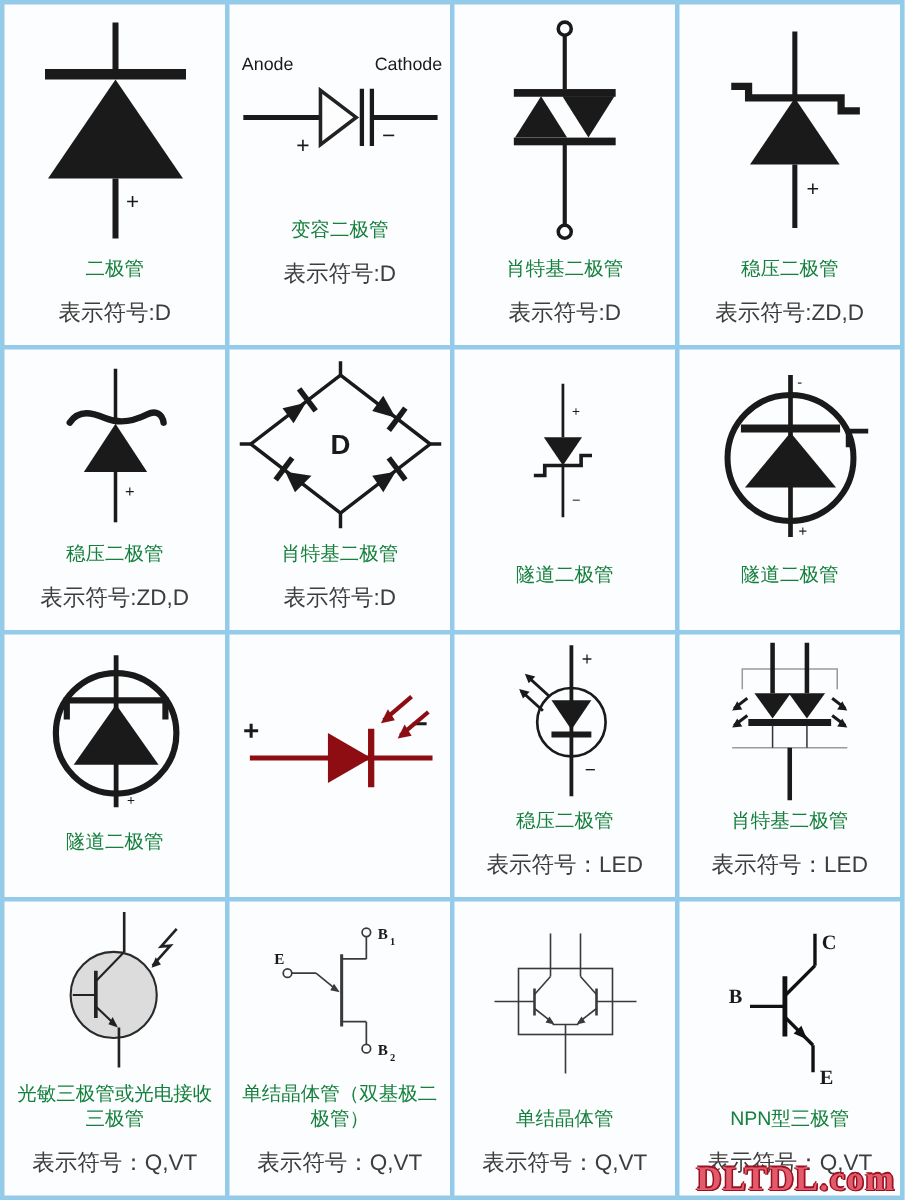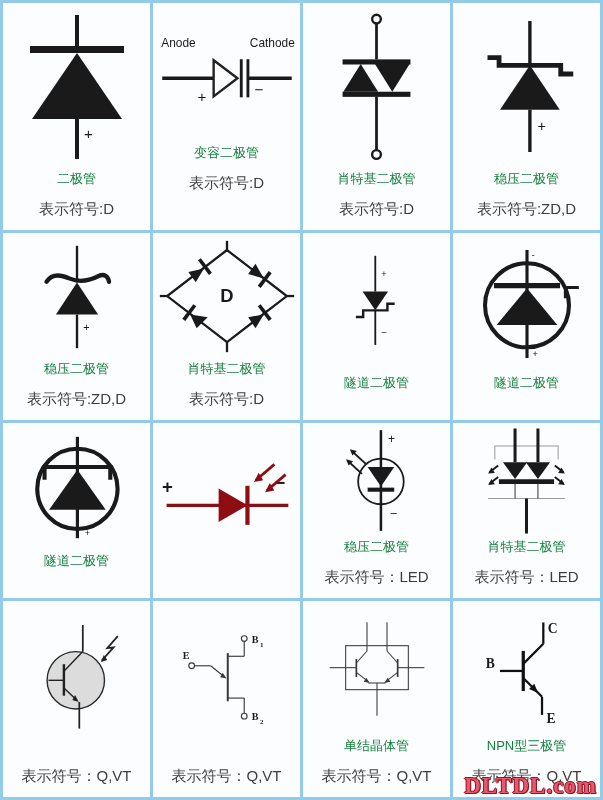--- a/index.html
+++ b/index.html
@@ -247,20 +247,21 @@
         <line x1="84" y1="38" x2="57" y2="66" stroke="#222" stroke-width="2"></line>
         <line x1="57" y1="56" x2="57" y2="101" stroke="#222" stroke-width="3.5"></line>
         <line x1="35" y1="79" x2="57" y2="79" stroke="#222" stroke-width="2"></line>
         <line x1="57" y1="90" x2="76" y2="108" stroke="#222" stroke-width="2"></line>
         <polygon points="78,110 69,107 73,100" fill="#222"></polygon>
         <line x1="79" y1="110" x2="79" y2="148" stroke="#222" stroke-width="2.5"></line>
         <path d="M134,16 L119,33 L128,32 L111,51" fill="none" stroke="#222" stroke-width="2.5"></path>
         <polygon points="110,53 119,50 114,43" fill="#222"></polygon>
       </svg>
     </div>
+    <div class="name">光敏三极管或光电接收三极管</div>
     <div class="code">表示符号：Q,VT</div>
   </div>
 
   <div class="cell">
     <div class="sym">
       <svg width="95" height="105" viewBox="0 0 150 165">
         <text x="6" y="54" font-size="16" class="srf">E</text>
         <circle cx="20" cy="64" r="4.5" fill="none" stroke="#3a3a3a" stroke-width="1.8"></circle>
         <line x1="24.5" y1="64" x2="50" y2="64" stroke="#3a3a3a" stroke-width="1.8"></line>
         <line x1="50" y1="64" x2="71" y2="81" stroke="#3a3a3a" stroke-width="1.8"></line>
@@ -271,20 +272,21 @@
         <circle cx="103" cy="21" r="4.5" fill="none" stroke="#3a3a3a" stroke-width="1.8"></circle>
         <text x="115" y="28" font-size="16" class="srf">B</text>
         <text x="128" y="34" font-size="11" class="srf">1</text>
         <line x1="77" y1="115" x2="103" y2="115" stroke="#3a3a3a" stroke-width="1.8"></line>
         <line x1="103" y1="115" x2="103" y2="139" stroke="#3a3a3a" stroke-width="1.8"></line>
         <circle cx="103" cy="143.5" r="4.5" fill="none" stroke="#3a3a3a" stroke-width="1.8"></circle>
         <text x="115" y="150" font-size="16" class="srf">B</text>
         <text x="128" y="156" font-size="11" class="srf">2</text>
       </svg>
     </div>
+    <div class="name">单结晶体管（双基极二极管）</div>
     <div class="code">表示符号：Q,VT</div>
   </div>
 
   <div class="cell">
     <div class="sym">
       <svg width="100" height="100" viewBox="0 0 150 150">
         <rect x="28" y="40" width="94" height="66" fill="none" stroke="#3a3a3a" stroke-width="1.6"></rect>
         <line x1="60" y1="5" x2="60" y2="48" stroke="#3a3a3a" stroke-width="1.6"></line>
         <line x1="90" y1="5" x2="90" y2="48" stroke="#3a3a3a" stroke-width="1.6"></line>
         <line x1="4" y1="73" x2="44" y2="73" stroke="#3a3a3a" stroke-width="1.6"></line>

